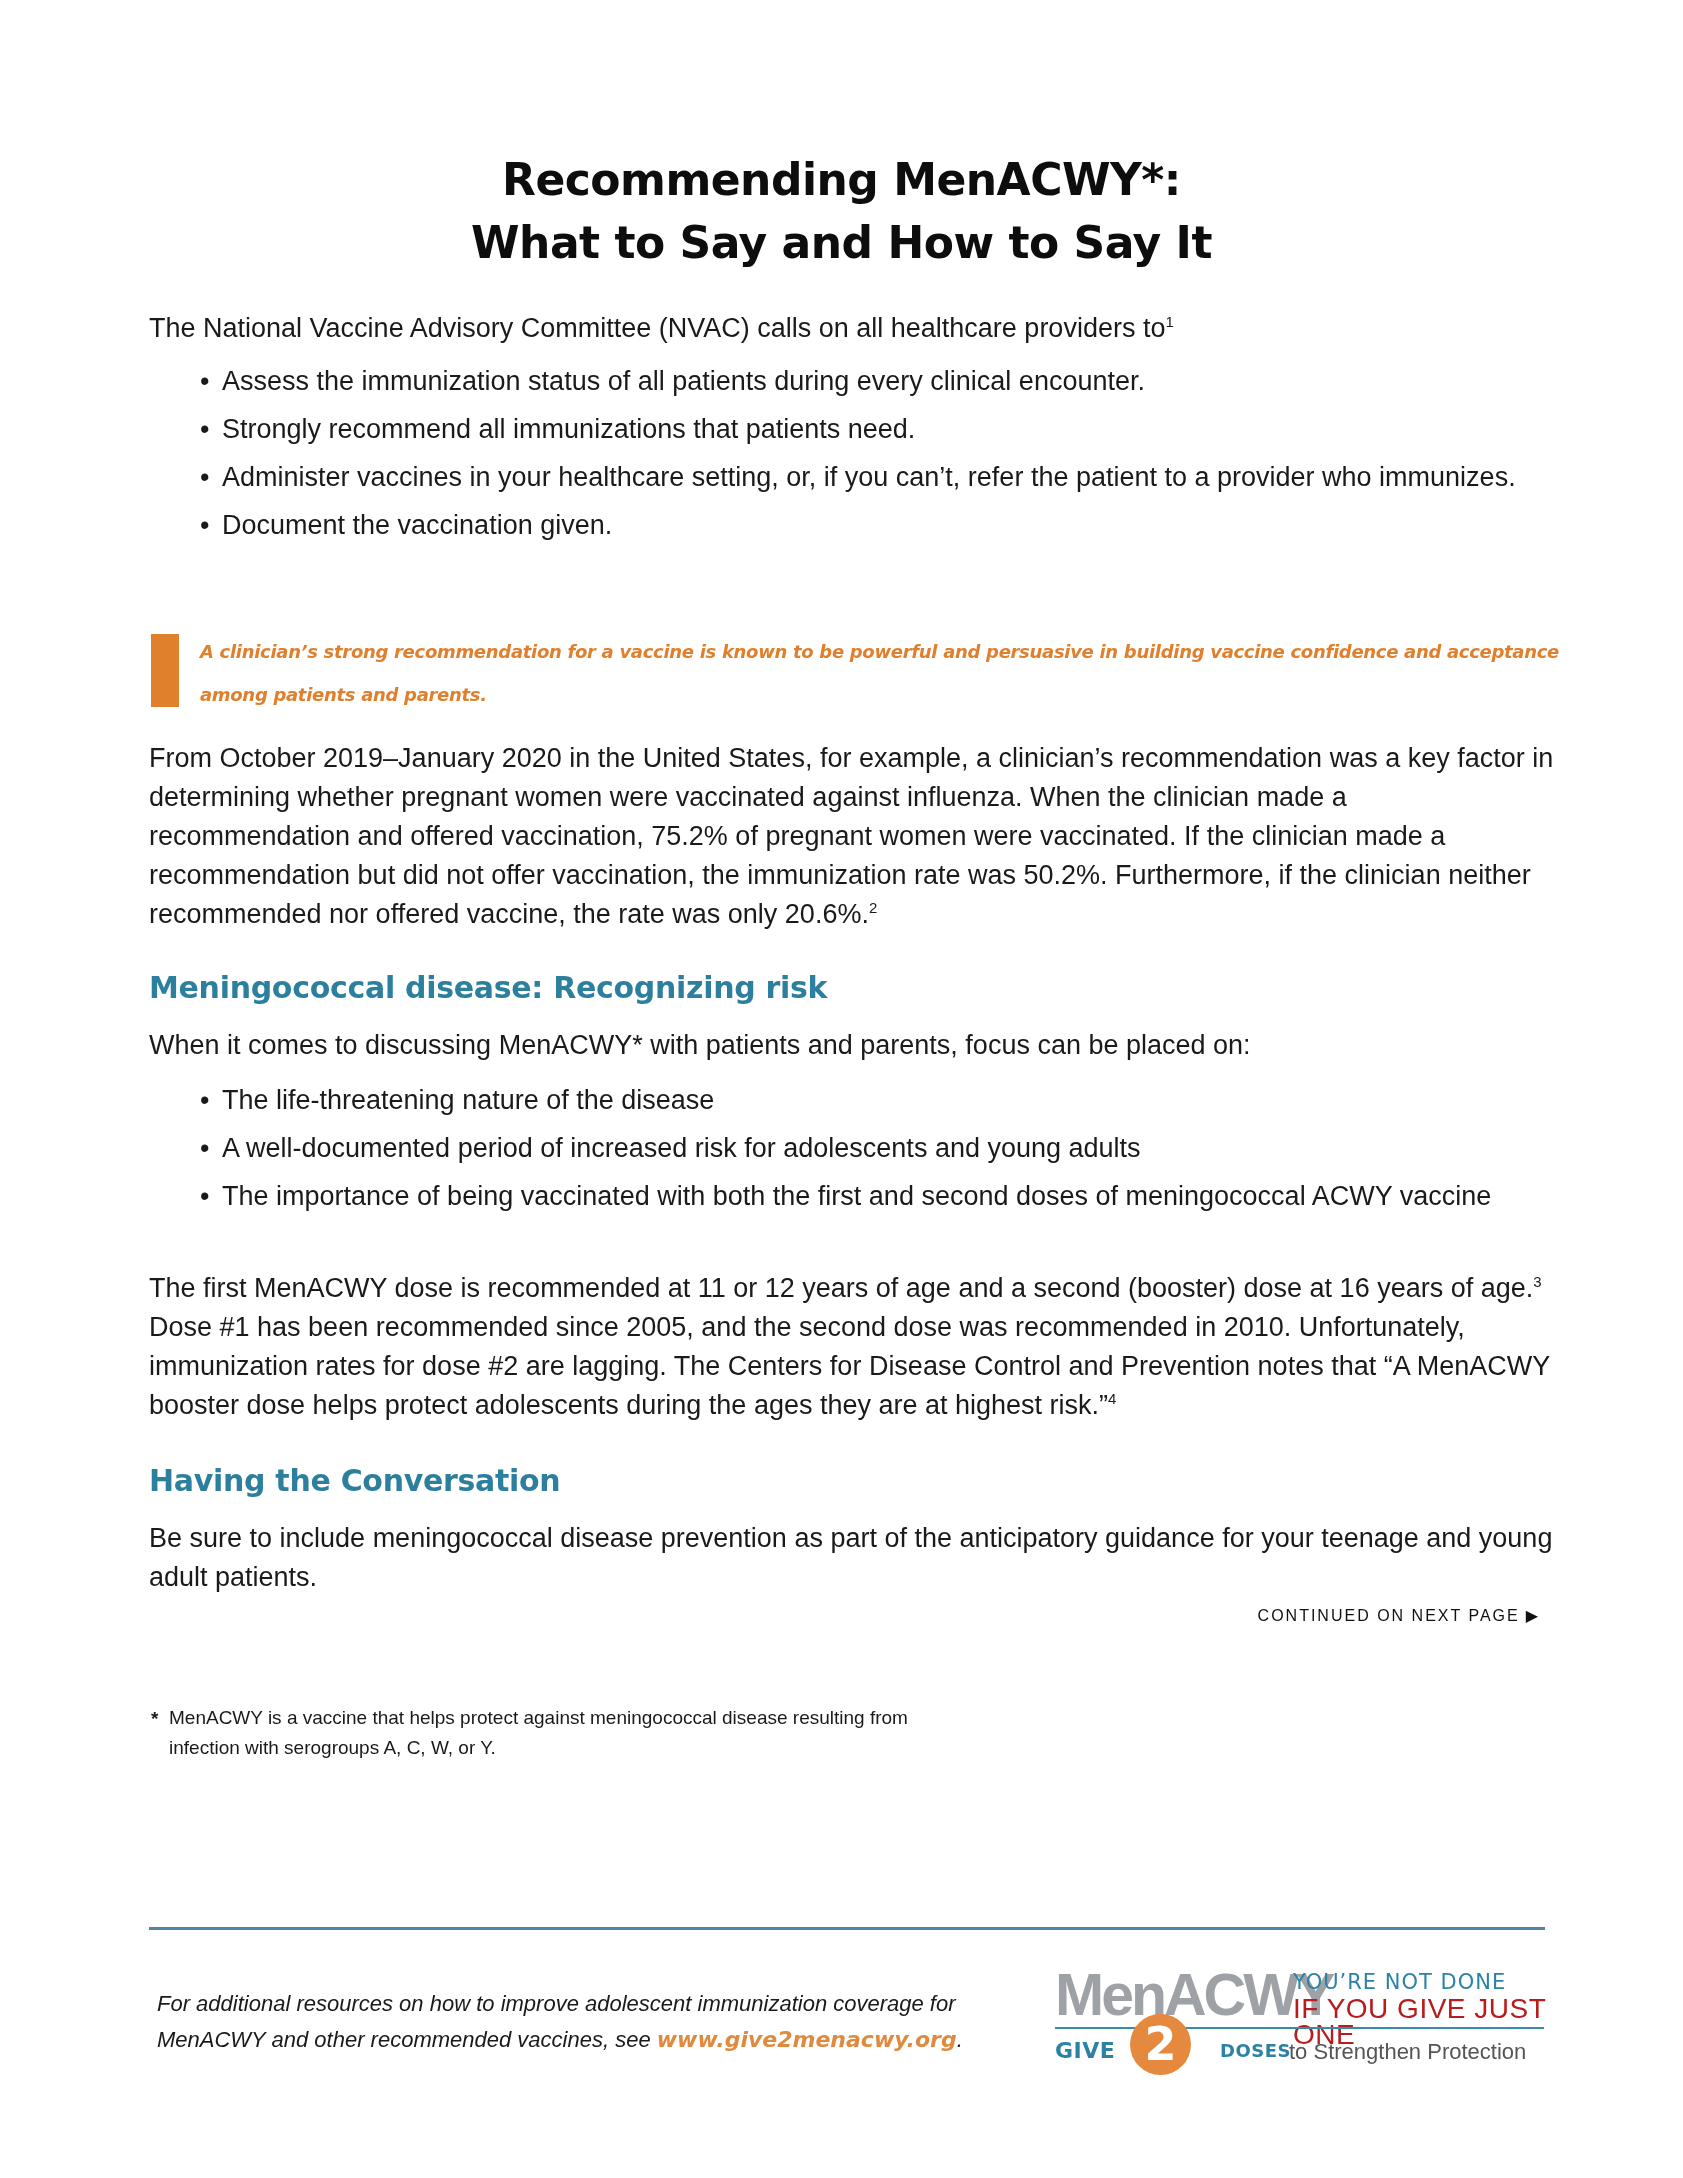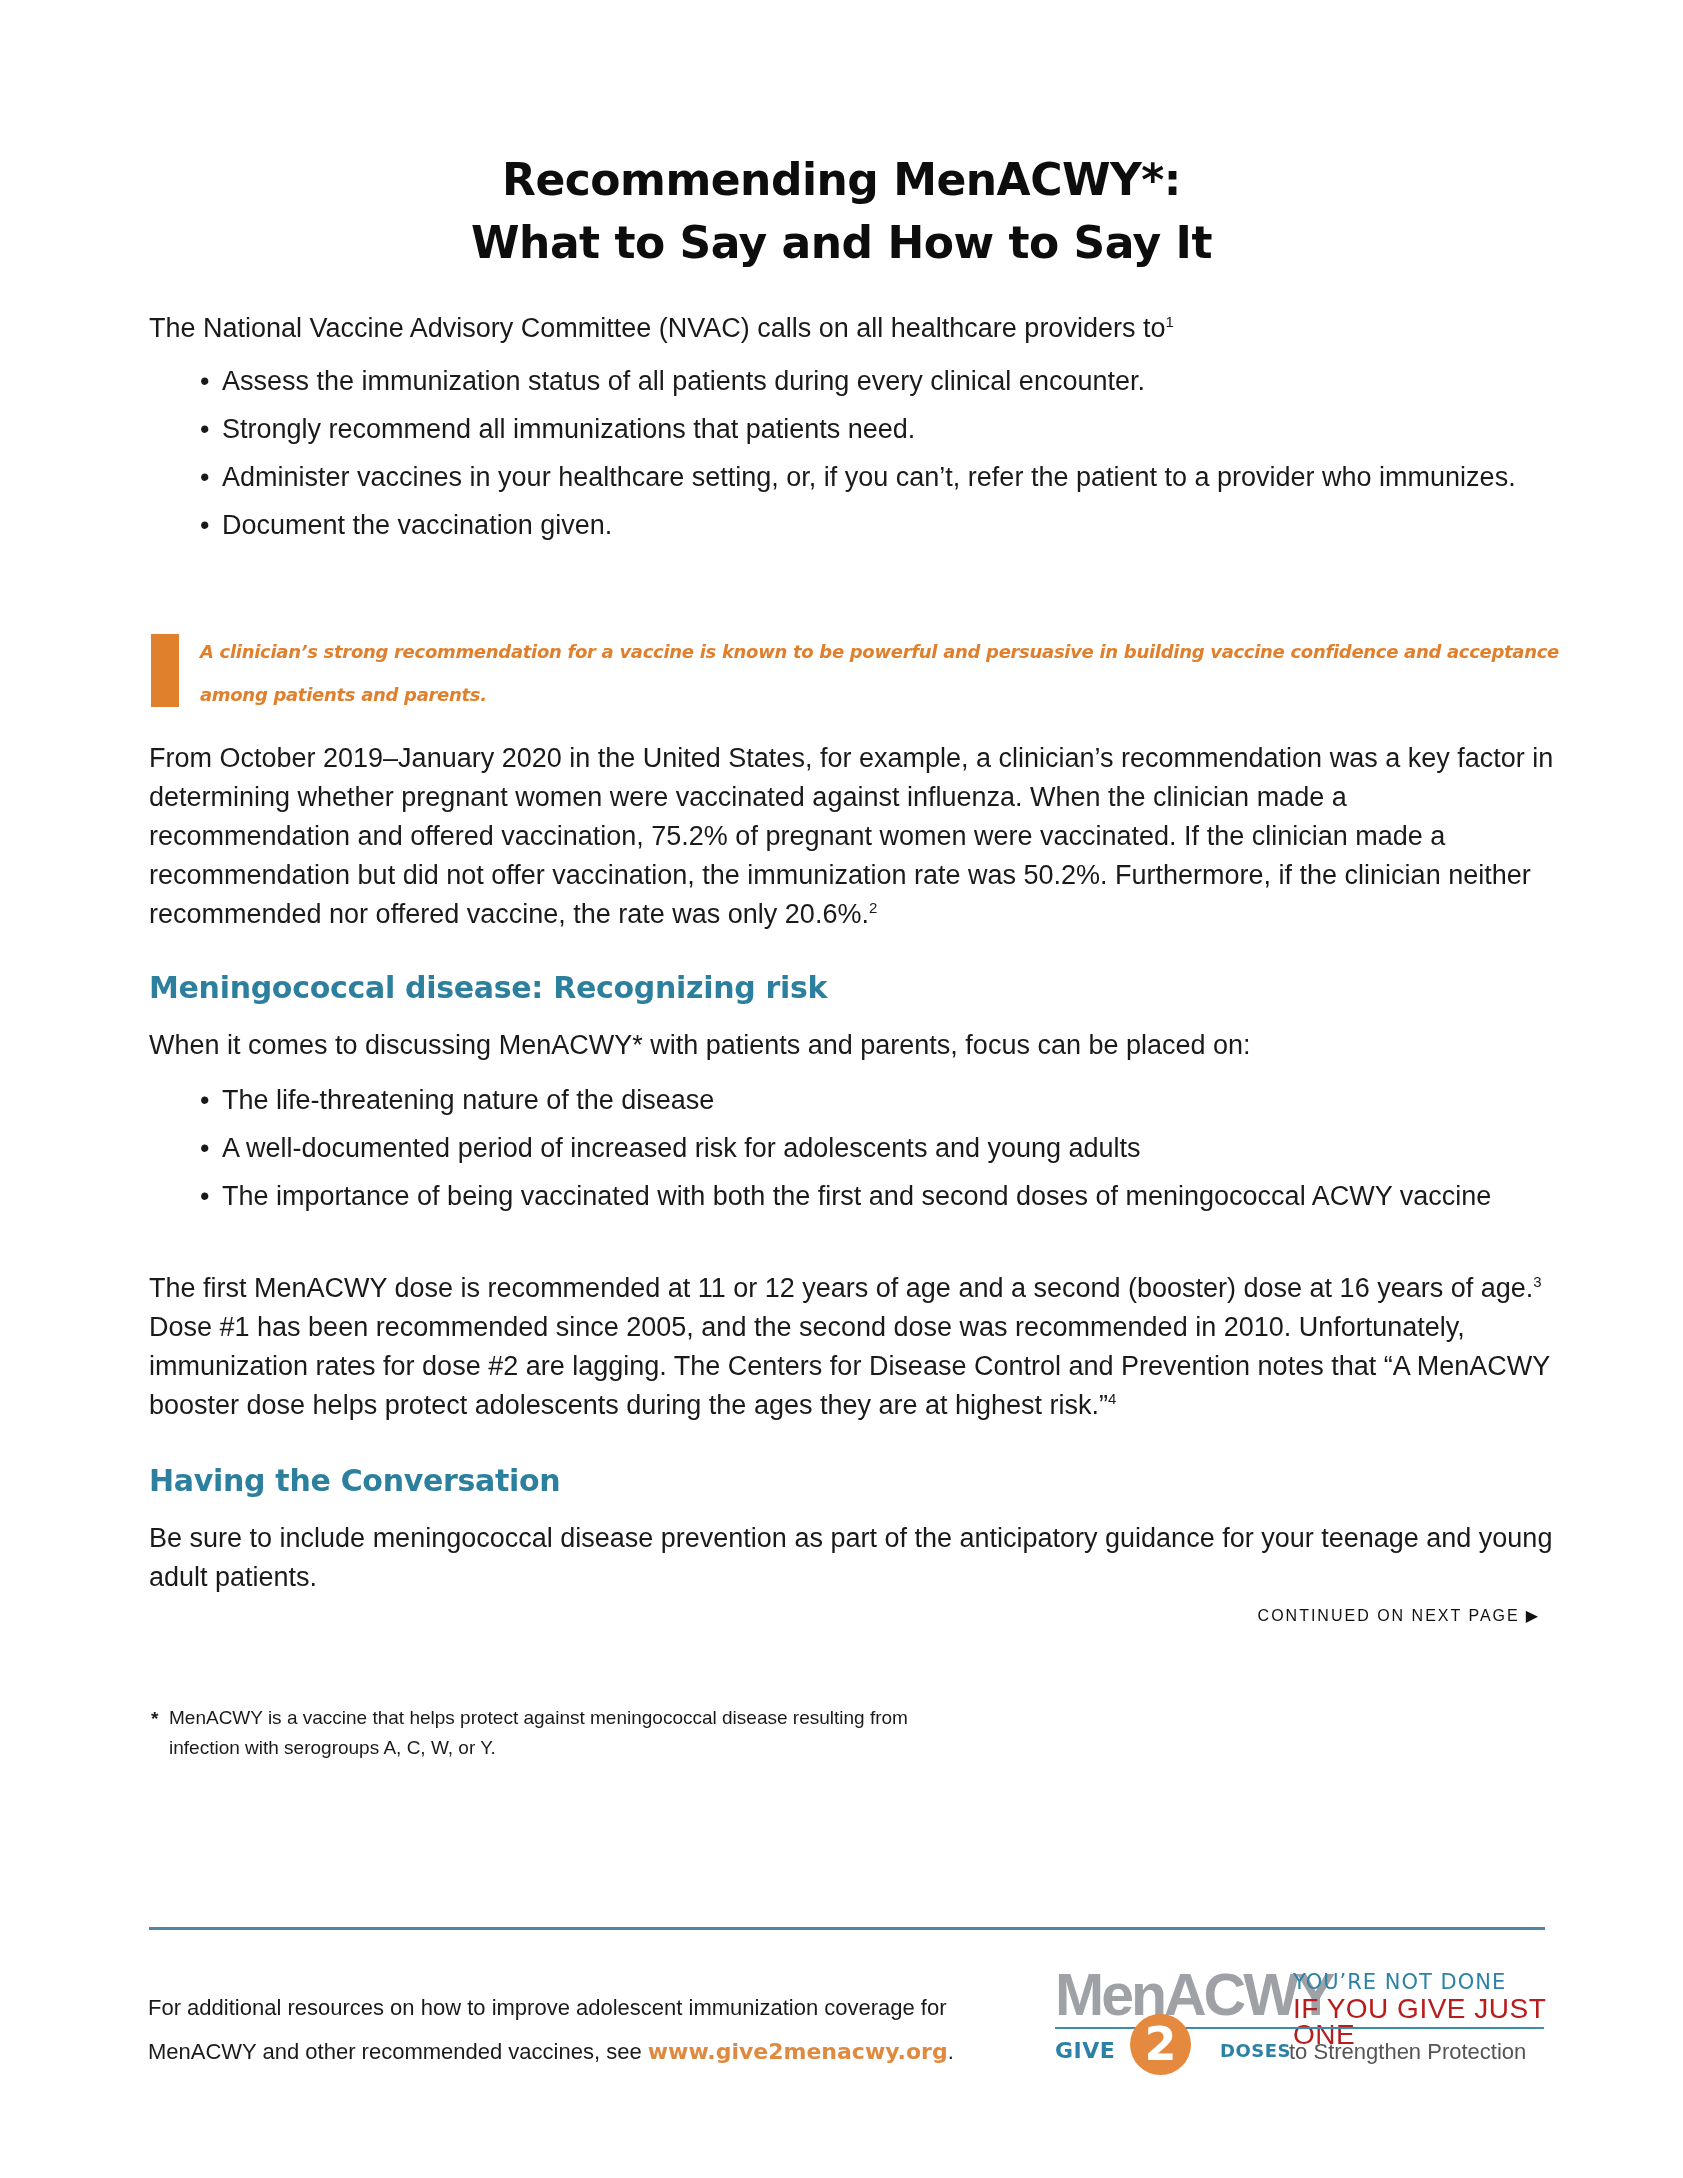--- a/index.html
+++ b/index.html
@@ -43,21 +43,21 @@
   .continued { position: absolute; right: 145px; top: 1606px; font-size: 16px; letter-spacing: 2px;
                color: #111; text-transform: uppercase; }
   .continued .arrow { font-size: 16px; margin-left: 6px; letter-spacing: 0; }
 
   .footnote { position: absolute; left: 149px; top: 1703px; width: 792px; font-size: 19px; line-height: 30px; color: #1a1a1a; }
   .footnote .star { position: absolute; left: 2px; top: 1px; font-weight: bold; }
   .footnote .fn-text { padding-left: 20px; }
 
   .footer-rule { position: absolute; left: 149px; top: 1927px; width: 1396px; height: 3px; background: #4f86a3; }
 
-  .resources { position: absolute; left: 148px; top: 1986px; width: 891px; font-size: 22px; line-height: 44px; color: #1a1a1a; }
+  .resources { position: absolute; left: 157px; top: 1986px; width: 891px; font-size: 22px; line-height: 36px; color: #1a1a1a; font-style: italic; }
   .resources .link { color: #e08a3f; font-weight: bold; font-family: "DejaVu Sans", sans-serif; }
 
   .logo { position: absolute; left: 1055px; top: 1966px; width: 495px; height: 109px; }
   .logo-menacwy { position: absolute; left: 0; top: 0; font-family: "Liberation Sans", sans-serif; font-weight: bold;
                   font-size: 59px; line-height: 59px; color: #9ea2a6; letter-spacing: -3px; }
   .logo-tag1 { position: absolute; left: 238px; top: 4px; font-family: "DejaVu Sans", sans-serif; font-weight: normal;
                font-size: 21px; line-height: 24px; color: #2b82a6; letter-spacing: 1px; }
   .logo-tag2 { position: absolute; left: 238px; top: 30px; font-size: 28px; line-height: 26px; color: #b91c1c; letter-spacing: 0.5px; }
   .logo-rule { position: absolute; left: 0; top: 61px; width: 489px; height: 2px; background: #3a8bb0; }
   .logo-give { position: absolute; left: 0; top: 71px; font-family: "DejaVu Sans", sans-serif; font-weight: bold;

